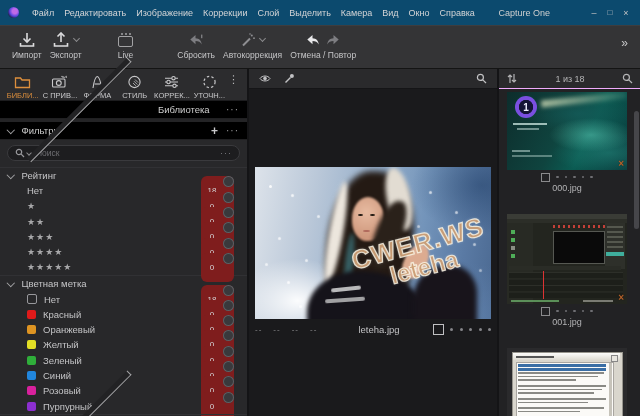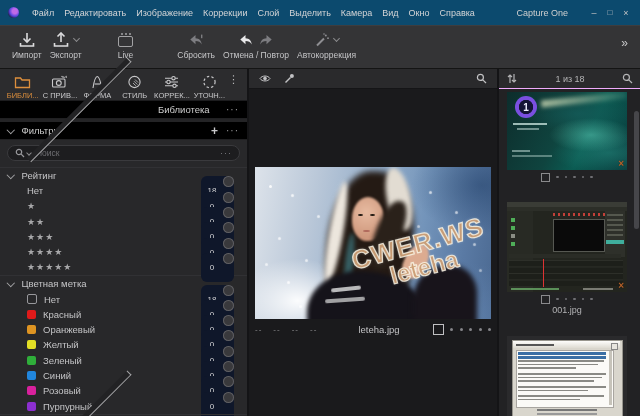--- a/index.html
+++ b/index.html
@@ -3,21 +3,21 @@
 <meta charset="utf-8">
 <style>
   html,body{margin:0;padding:0;background:#111;}
   body{width:640px;height:416px;overflow:hidden;font-family:"Liberation Sans",sans-serif;-webkit-font-smoothing:antialiased;}
   .app{width:640px;height:416px;background:#1d1d1f;position:relative;display:flex;flex-direction:column;}
 
   
   .titlebar{height:17px;background:#0c4a6e;display:flex;align-items:center;padding:4px 6px;color:#d4d4d6;font-size:9px;flex:0 0 auto;}
   .logo{width:11px;height:11px;border-radius:50%;background:radial-gradient(circle at 62% 38%, #c06ae8 0 26%, #5a46e0 52%, #16162a 82%);margin:0 8px 0 2px;flex:0 0 auto;}
   .menu-item{padding:0 5px;cursor:default;white-space:nowrap;}
-  .app-title{margin-left:auto;margin-right:18px;color:#cfcfcf;}
+  .app-title{margin-left:auto;margin-right:36px;color:#cfcfcf;}
   .winctl{width:16px;text-align:center;color:#c2c2c4;font-size:9px;cursor:default;}
   .winctl.max{font-size:8px;}
 
   
   .toolbar{height:42px;background:#343436;border-top:1px solid #3d3d3f;border-bottom:1px solid #141414;display:flex;align-items:stretch;padding:0 8px;flex:0 0 auto;}
   .tool{display:flex;flex-direction:column;align-items:center;justify-content:flex-start;padding-top:5px;margin:0 4px;}
   .tool .ticon{height:17px;display:flex;align-items:center;position:relative;}
   .tool .tlabel{font-size:8.5px;color:#c6c6c8;margin-top:2px;white-space:nowrap;}
   .chev-mini{width:4px;height:4px;border-right:1px solid #8a8a8c;border-bottom:1px solid #8a8a8c;transform:rotate(45deg);display:inline-block;margin-left:4px;margin-bottom:3px;}
   .liveicon{width:13px;height:9px;border:1px solid #a2a2a4;border-radius:2px;position:relative;margin-top:4px;}
@@ -52,21 +52,21 @@
   .search .ph{color:#6e6e72;font-size:8.5px;margin-left:5px;flex:1;}
   .search .more{color:#7c7c80;font-size:9px;letter-spacing:1px;}
   .search .sdrop{width:3px;height:3px;border-right:1px solid #8a8a8c;border-bottom:1px solid #8a8a8c;transform:rotate(45deg);margin-left:2px;margin-top:-1px;}
 
   .shdr{height:15.3px;display:flex;align-items:center;padding:0 8px;font-size:9.5px;color:#c6c6c8;border-top:1px solid #313134;flex:0 0 auto;}
   .frow{height:15.3px;display:flex;align-items:center;padding:0 13px 0 27px;font-size:9.5px;color:#c4c4c6;flex:0 0 auto;}
   .frow .lbl{flex:1;white-space:nowrap;}
   .frow .lbl.stars{font-size:9px;color:#a8a8aa;letter-spacing:1px;}
   .sw{width:9px;height:9px;border-radius:2px;margin-right:7px;flex:0 0 auto;}
   .sw.none{border:1px solid #98989c;background:transparent;width:8px;height:8px;}
-  .pill{width:33px;height:29px;border-radius:6px;background:#0f172a;position:relative;display:flex;align-items:center;flex:0 0 auto;}
+  .pill{width:33px;height:29px;border-radius:6px;background:#7f1d1d;position:relative;display:flex;align-items:center;flex:0 0 auto;}
   .pill .cnt{font-size:8px;color:#d6d6d8;width:22px;text-align:center;}
   .pill::after{content:"";position:absolute;right:0;top:0;width:11px;height:11px;border-radius:50%;background:#39393c;box-shadow:inset 0 0 0 1px #5e5e62;}
   .date-row{margin-top:auto;border-top:1px solid #313134;height:15px;display:flex;align-items:center;padding:0 8px;font-size:9.5px;color:#c6c6c8;flex:0 0 auto;position:relative;}
   .lscroll-tri{position:absolute;right:3px;bottom:4px;width:0;height:0;border-left:3px solid transparent;border-right:3px solid transparent;border-top:4px solid #6e3434;}
 
   
   .center{flex:1;min-width:0;background:#1a1a1c;display:flex;flex-direction:column;border-right:2px solid #141416;}
   .vtoolbar{height:19px;background:#2a2a2c;border-bottom:1px solid #151517;display:flex;align-items:center;padding:0 10px;gap:13px;flex:0 0 auto;}
   .vtb-spacer{flex:1;}
   .viewer{flex:1;display:flex;flex-direction:column;align-items:center;justify-content:center;min-height:0;}
@@ -232,47 +232,47 @@
     <div class="tool" style="margin-left:40px;">
       <span class="ticon">
         <svg width="16" height="12" viewBox="0 0 14 12">
             <path d="M6.5 1v3.2c3.8.2 6 2.4 6.2 6.3-1.4-2.5-3.2-3.3-6.2-3.4v3.1L1.3 5.6 6.5 1z" fill="#7d7d81"></path>
             <rect x="12" y="0.6" width="1.4" height="3.6" fill="#7d7d81"></rect>
           </svg>
       </span>
       <span class="tlabel">Сбросить</span>
     </div>
     <div class="tool">
-      <span class="ticon" style="gap:6px;">
-        <span>
-        <svg width="14" height="12" viewBox="0 0 14 12">
-              <path d="M6.5 1v3.2c3.8.2 6 2.4 6.2 6.3-1.4-2.5-3.2-3.3-6.2-3.4v3.1L1.3 5.6 6.5 1z" fill="#e8e8ea"></path>
-            </svg>
-        </span>
-        <span>
-        <svg width="14" height="12" viewBox="0 0 14 12">
-              <path d="M7.5 1v3.2c-3.8.2-6 2.4-6.2 6.3 1.4-2.5 3.2-3.3 6.2-3.4v3.1l5.2-4.6L7.5 1z" fill="#7d7d81"></path>
-            </svg>
-        </span>
-      </span>
-      <span class="tlabel">Отмена / Повтор</span>
-    </div>
-    <div class="tool">
       <span class="ticon">
         <span>
         <svg width="16" height="14" viewBox="0 0 16 14">
               <path d="M3 12.5 10 5.5" stroke="#8e8e92" stroke-width="2"></path>
               <circle cx="11.8" cy="2.6" r="1" fill="#8e8e92"></circle>
               <circle cx="14" cy="5.2" r=".9" fill="#8e8e92"></circle>
               <circle cx="10" cy="1" r=".8" fill="#8e8e92"></circle>
             </svg>
         </span>
         <span class="chev-mini"></span>
       </span>
       <span class="tlabel">Автокоррекция</span>
+    </div>
+    <div class="tool">
+      <span class="ticon" style="gap:6px;">
+        <span>
+        <svg width="14" height="12" viewBox="0 0 14 12">
+              <path d="M6.5 1v3.2c3.8.2 6 2.4 6.2 6.3-1.4-2.5-3.2-3.3-6.2-3.4v3.1L1.3 5.6 6.5 1z" fill="#e8e8ea"></path>
+            </svg>
+        </span>
+        <span>
+        <svg width="14" height="12" viewBox="0 0 14 12">
+              <path d="M7.5 1v3.2c-3.8.2-6 2.4-6.2 6.3 1.4-2.5 3.2-3.3 6.2-3.4v3.1l5.2-4.6L7.5 1z" fill="#7d7d81"></path>
+            </svg>
+        </span>
+      </span>
+      <span class="tlabel">Отмена / Повтор</span>
     </div>
     <div class="tb-spacer"></div>
     <span class="overflow">»</span>
   </div>
 
   <div class="main">
 
     <div class="left">
       <div class="tabbar">
         <div class="tab active">
@@ -587,20 +587,21 @@
           <div class="tmeta">
             <span class="cbx"></span>
             <span class="dots">
                 <i></i>
                 <i></i>
                 <i></i>
                 <i></i>
                 <i></i>
               </span>
           </div>
+          <div class="tname">000.jpg</div>
         </div>
 
         <div class="tcell">
           <div class="timg t1">
             <span class="bar1"></span>
               <span class="bar2"></span>
             <span class="lcol"></span>
               <span class="g1"></span>
             <span class="reddots"></span>
             <span class="prev"></span>

